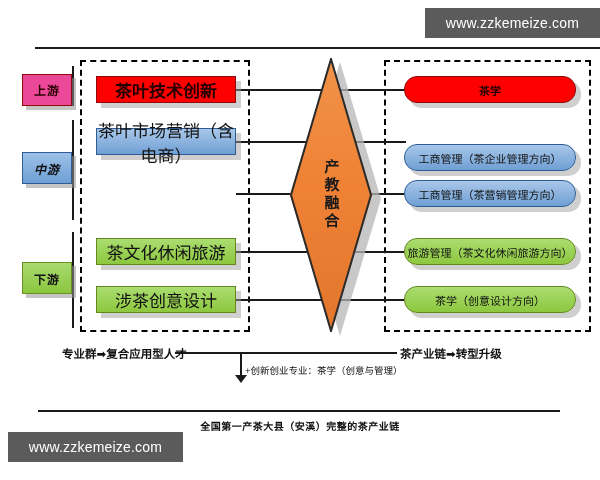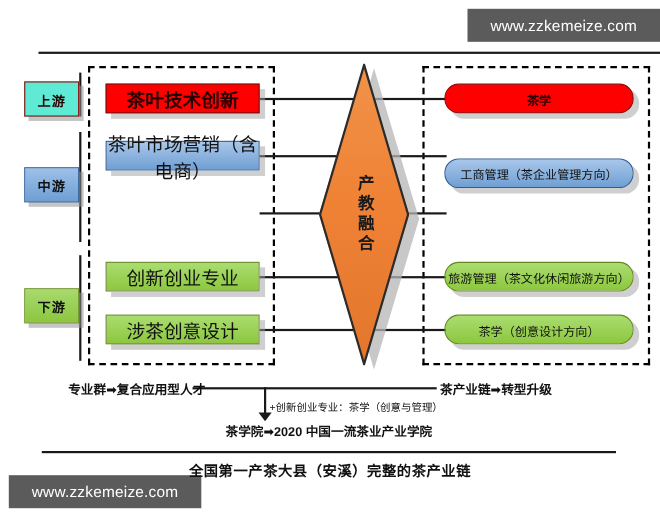--- a/index.html
+++ b/index.html
@@ -44,22 +44,22 @@
   
   .stage{
     position:absolute;
     width:50px;height:32px;
     box-sizing:border-box;
     display:flex;align-items:center;justify-content:center;
     font-size:12px;font-weight:bold;color:#111;
     letter-spacing:1px;
     box-shadow:4px 4px 0 rgba(150,150,150,.55);
   }
-  .stage.red  {background:#5eead4;border:1px solid #8f0b0b;color:#2a0000;}
-  .stage.blue {background:linear-gradient(180deg,#9dc0e8 0%,#6d9fd4 100%);border:1px solid #2e5c94;}
+  .stage.red  {background:#ec4899;border:1px solid #8f0b0b;color:#2a0000;font-family:Liberation Mono, monospace;}
+  .stage.blue {background:linear-gradient(180deg,#9dc0e8 0%,#6d9fd4 100%);border:1px solid #2e5c94;font-style:italic;}
   .stage.green{background:linear-gradient(180deg,#a8da6e 0%,#8cc63f 100%);border:1px solid #6b8e23;}
   #stage-up  {left:22px;top:74px;}
   #stage-mid {left:22px;top:152px;}
   #stage-down{left:22px;top:262px;}
 
   
   .bracket{position:absolute;width:2px;background:#1a1a1a;}
   #bracket-up  {left:72px;top:66px;height:40px;}
   #bracket-mid {left:72px;top:120px;height:100px;}
   #bracket-down{left:72px;top:232px;height:96px;}
@@ -161,21 +161,21 @@
     width:0;height:0;
     border-left:6px solid transparent;
     border-right:6px solid transparent;
     border-top:8px solid #1a1a1a;
   }
 
   
   #caption{
     position:absolute;left:0;top:418px;width:600px;
     text-align:center;
-    font-size:13px;font-weight:bold;color:#111;
+    font-size:10px;font-weight:bold;color:#111;
     letter-spacing:.5px;
   }
 </style>
 </head>
 <body>
 
 <div id="canvas">
 
   <div class="watermark" id="wm-top">www.zzkemeize.com</div>
   <div class="watermark" id="wm-bottom">www.zzkemeize.com</div>
@@ -195,39 +195,39 @@
   <div class="stage green" id="stage-down">下游</div>
 
   <div class="conn seg-l" id="c1"></div>
   <div class="conn seg-l" id="c2"></div>
   <div class="conn seg-l" id="c3"></div>
   <div class="conn seg-l" id="c4"></div>
   <div class="conn seg-l" id="c5"></div>
 
   <div class="node left red" id="n-l1">茶叶技术创新</div>
   <div class="node left blue" id="n-l2">茶叶市场营销（含电商）</div>
-  <div class="node left green" id="n-l4">创新创业专业</div>
+  <div class="node left green" id="n-l4">茶文化休闲旅游</div>
   <div class="node left green" id="n-l5">涉茶创意设计</div>
 
   <div class="node right red" id="n-r1">茶学</div>
   <div class="node right blue" id="n-r2">工商管理（茶企业管理方向）</div>
+  <div class="node right blue" id="n-r3">工商管理（茶营销管理方向）</div>
   <div class="node right green" id="n-r4">旅游管理（茶文化休闲旅游方向）</div>
   <div class="node right green" id="n-r5">茶学（创意设计方向）</div>
 
   <div id="diamond-shadow"></div>
   <div id="diamond"></div>
   <svg id="diamond-outline" viewBox="0 0 82 274" preserveAspectRatio="none">
     <polygon points="41,1 81,137 41,273 1,137" fill="none" stroke="#2b2b2b" stroke-width="2"></polygon>
   </svg>
   <div id="diamond-label">产教融合</div>
 
   <div id="bline-h"></div>
   <div id="bline-v"></div>
   <div id="bline-arrow"></div>
 
   <div class="btext" id="bt-left">专业群➡复合应用型人才</div>
   <div class="btext" id="bt-right">茶产业链➡转型升级</div>
   <div class="btext" id="bt-note">+创新创业专业：茶学（创意与管理）</div>
-  <div class="btext" id="bt-final">茶学院➡2020 中国一流茶业产业学院</div>
 
   <div id="caption">全国第一产茶大县（安溪）完整的茶产业链</div>
 
 </div>
 
 </body></html>

